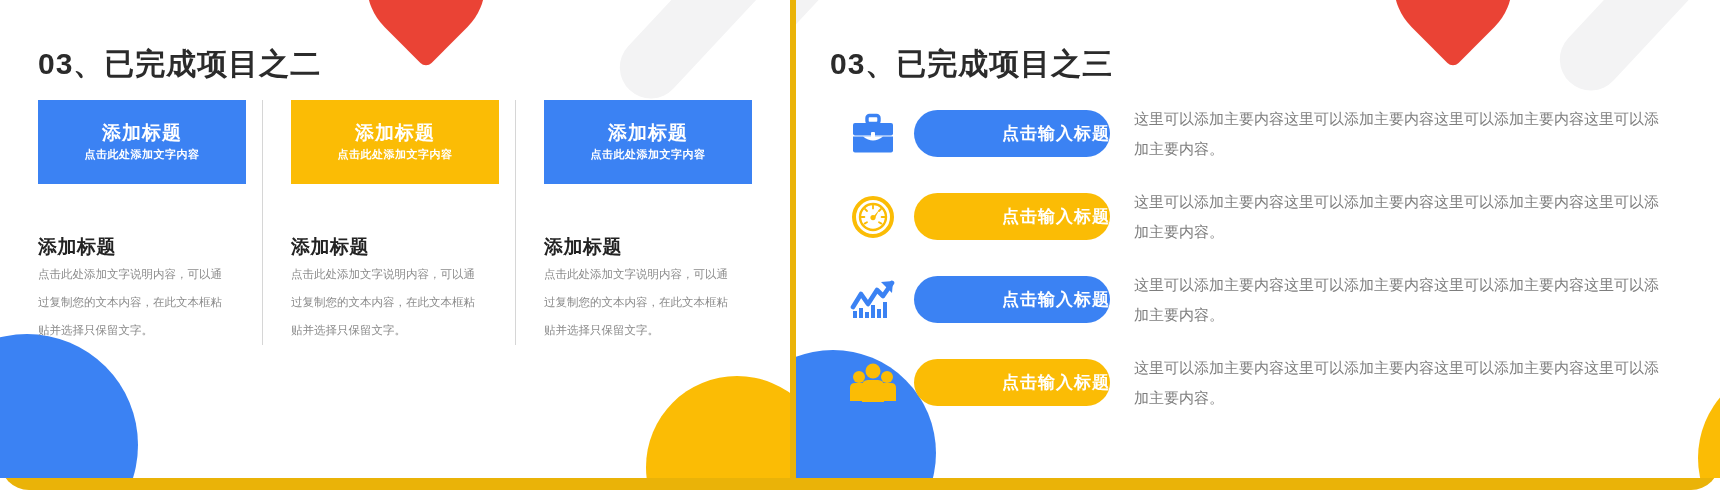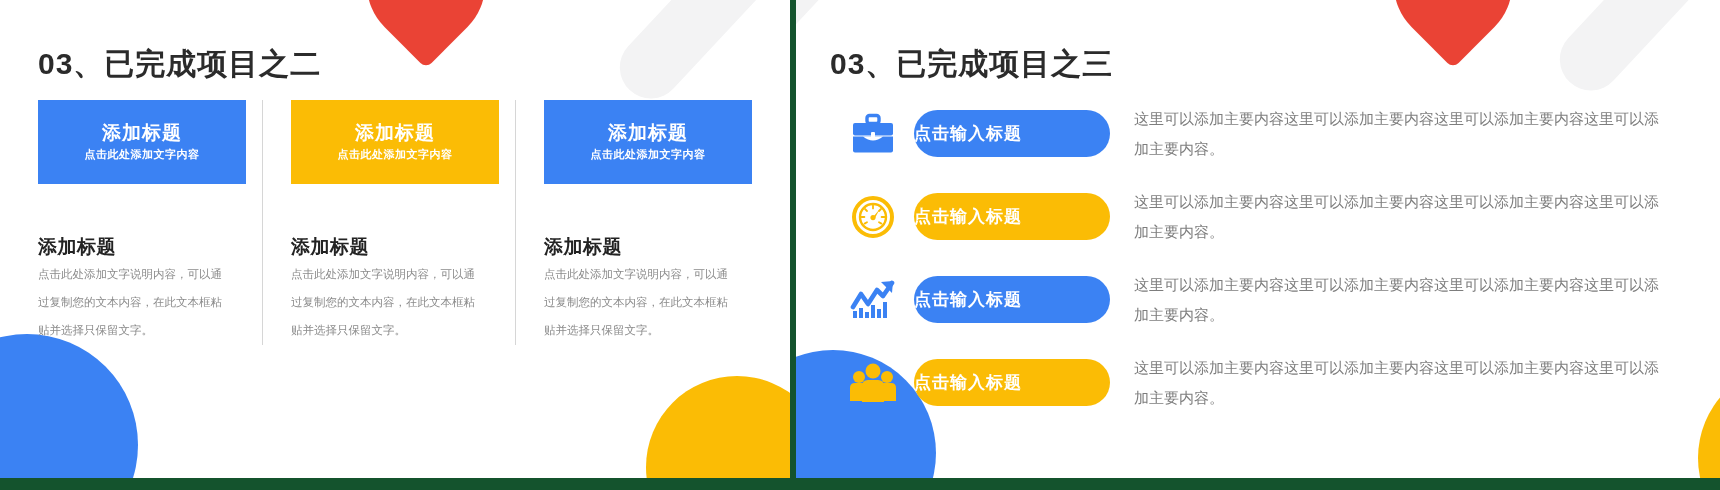--- a/index.html
+++ b/index.html
@@ -10,22 +10,23 @@
   body {
     width: 1720px;
     height: 490px;
     font-family: "Liberation Sans", "DejaVu Sans", sans-serif;
     overflow: hidden;
   }
   .stage {
     position: relative;
     width: 1720px;
     height: 490px;
-    background: #14532d;
-    display: flex;
+    background: #eab308;
+    display: flex;
+    border-radius: 29px;
   }
 
   
   .slide {
     position: relative;
     height: 478px;
     background: #ffffff;
     overflow: hidden;
     flex: none;
   }
@@ -171,21 +172,21 @@
     justify-content: center;
   }
   .row-icon svg { display: block; }
 
   .pill {
     width: 196px;
     height: 47px;
     border-radius: 24px;
     display: flex;
     align-items: center;
-    justify-content: flex-start;
+    justify-content: flex-end;
     color: #ffffff;
     font-size: 17px;
     font-weight: bold;
     letter-spacing: 1px;
     flex: none;
     margin-left: 4px;
   }
   .pill-blue   { background: #3b82f3; }
   .pill-yellow { background: #fbbc05; }
 

